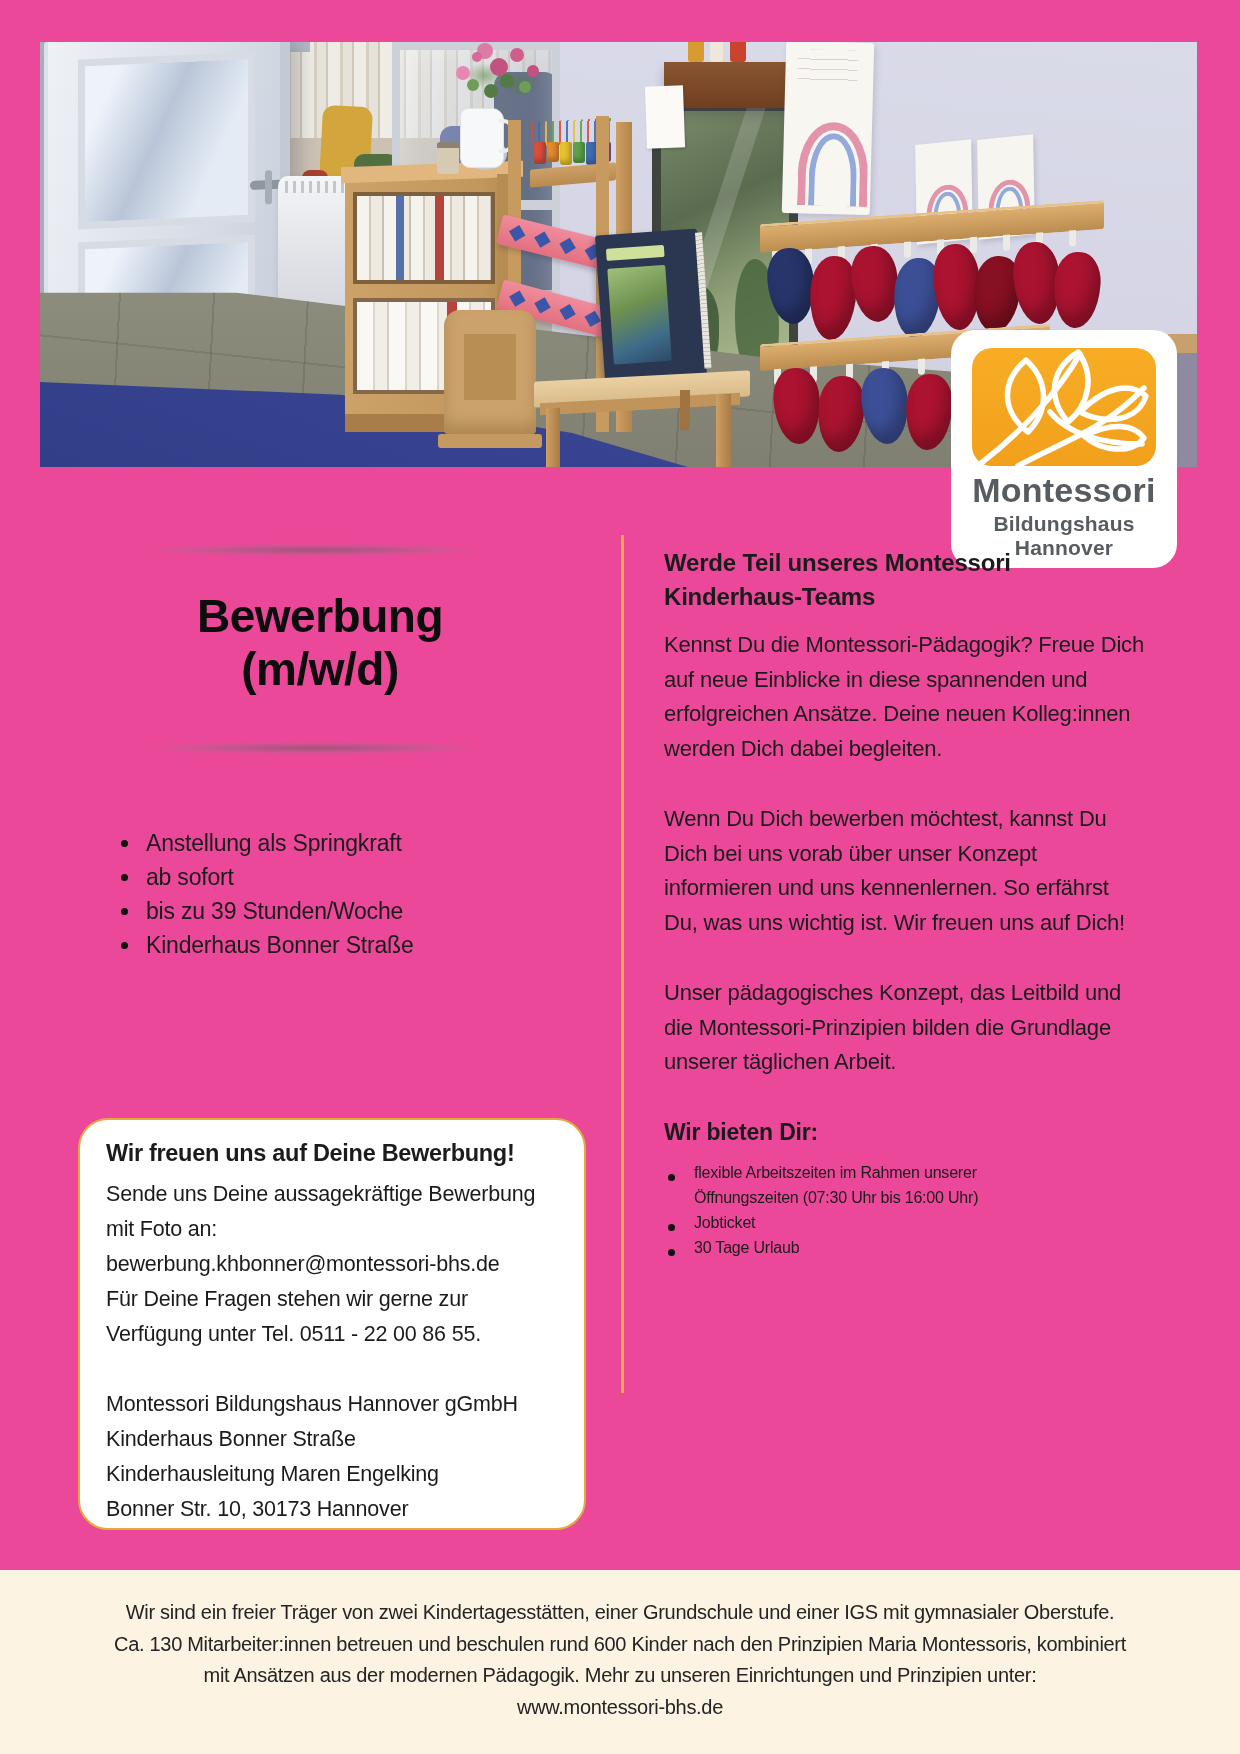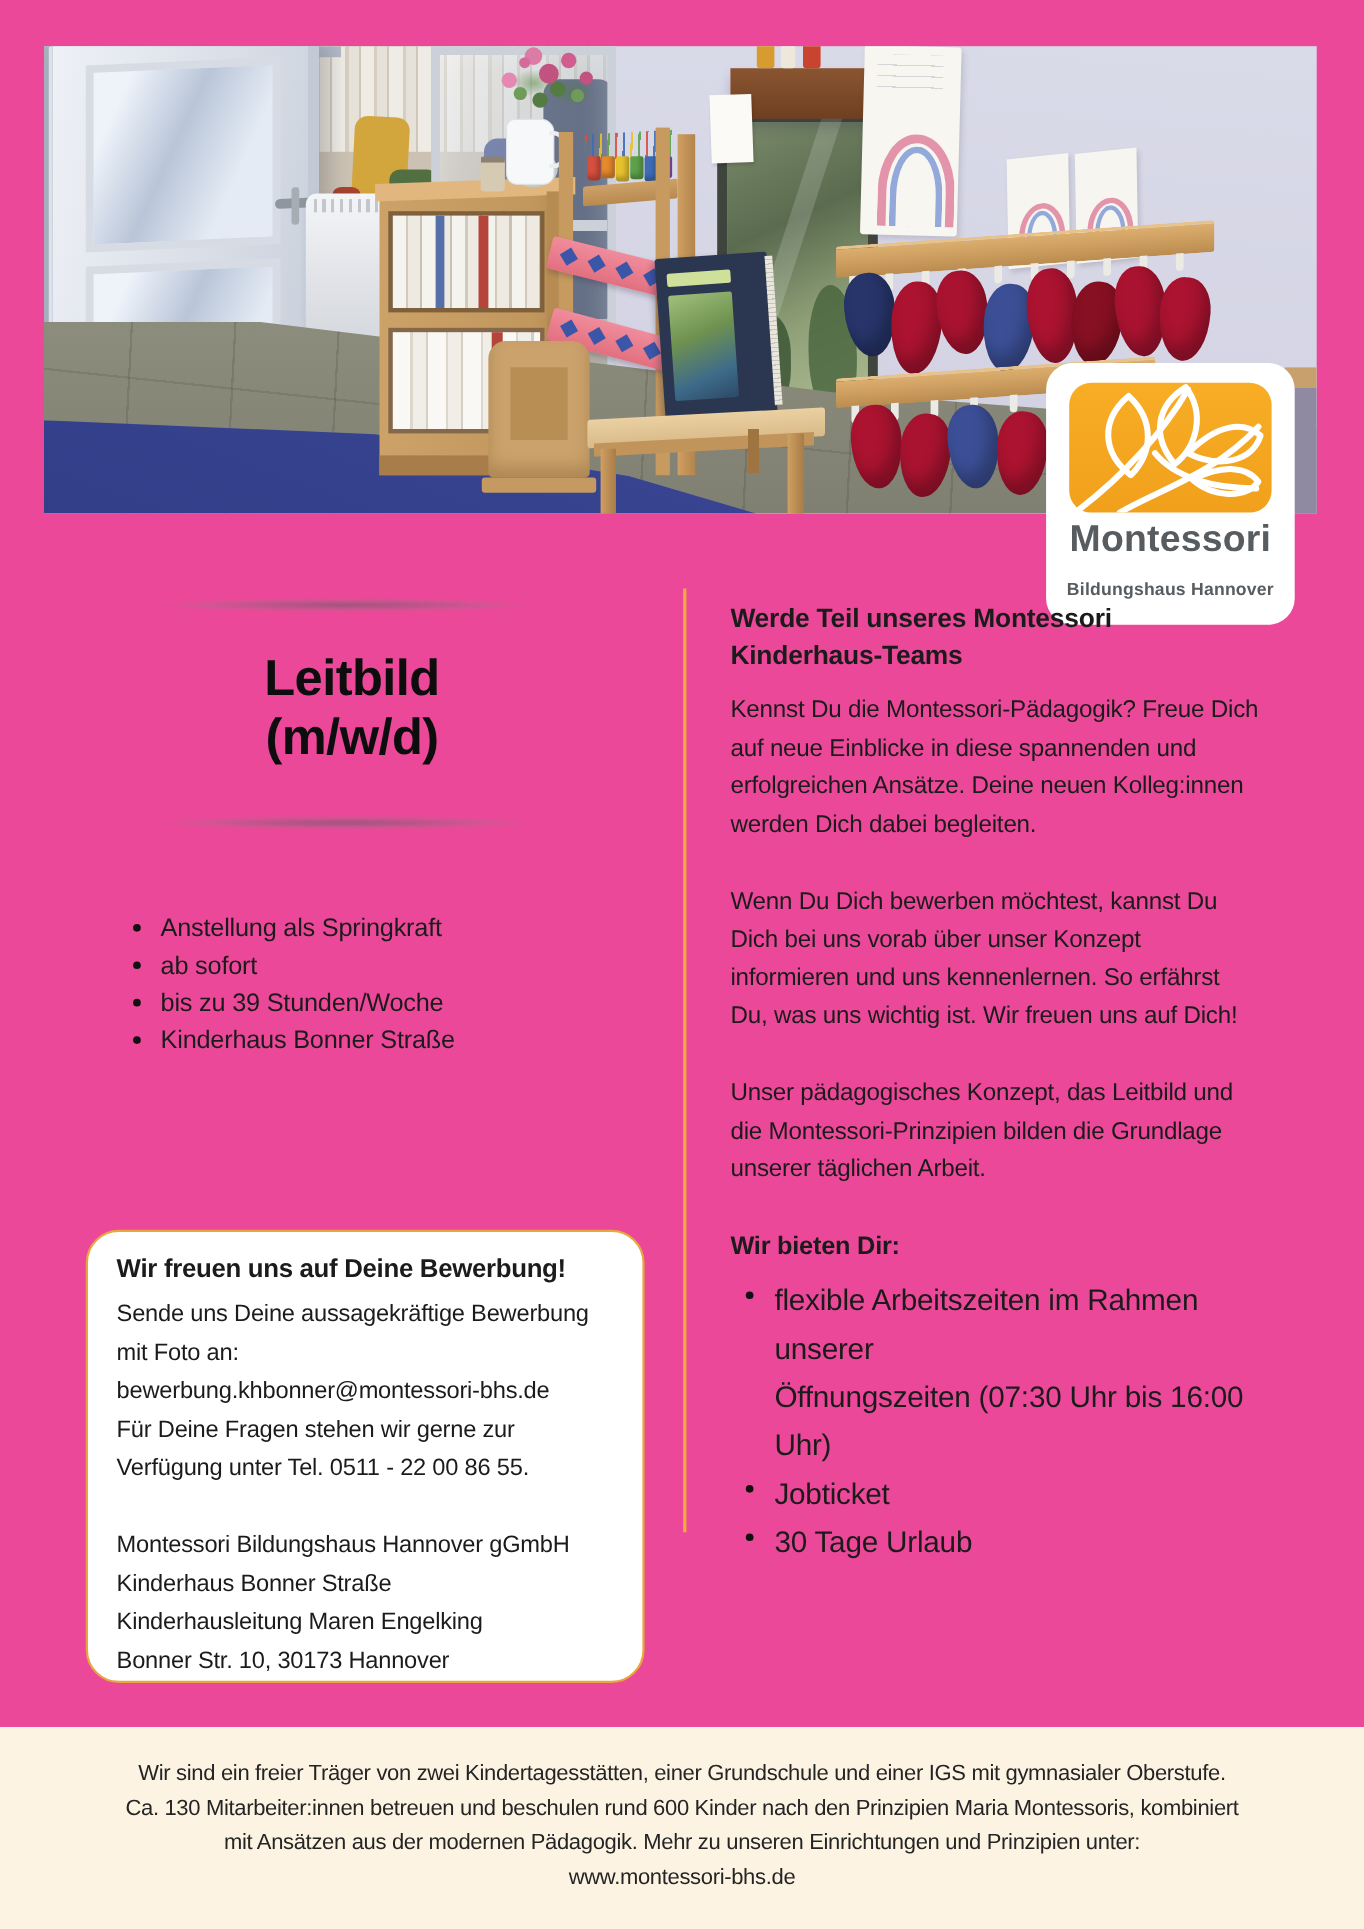--- a/index.html
+++ b/index.html
@@ -20,21 +20,21 @@
         border-radius:inherit;}
   .arch.small{width:32px;height:44px;border-width:5px;}
   .arch.small::after{border-width:4px;inset:2px 2px 0 2px;}
 
   
   .logo-card{position:absolute;left:951px;top:330px;width:226px;height:238px;background:#ffffff;
              border-radius:24px;text-align:center;}
   .logo-tile{position:relative;width:184px;height:118px;margin:18px auto 0;border-radius:20px;
              background:linear-gradient(180deg,#f8ad25,#f1a01b);}
   .brand{font-size:34px;font-weight:700;color:#575c60;letter-spacing:.2px;margin-top:5px;}
-  .brand-sub{font-size:16px;font-weight:700;color:#575c60;letter-spacing:.2px;margin-top:18px;}
+  .brand-sub{font-size:21px;font-weight:700;color:#575c60;letter-spacing:.2px;margin-top:2px;}
 
   
   .shadow-bar{position:absolute;left:90px;width:448px;height:16px;border-radius:50%;
       background:radial-gradient(ellipse 50% 50% at 50% 50%,rgba(95,95,100,.55),rgba(130,130,135,.22) 58%,rgba(0,0,0,0) 78%);
       filter:blur(1px);}
   .job-title{position:absolute;left:60px;top:590px;width:520px;text-align:center;
              font-size:46px;line-height:53px;font-weight:700;letter-spacing:-.5px;color:#0d0d0d;
              white-space:pre-line;}
   ul.facts{position:absolute;left:118px;top:826px;width:450px;margin:0;padding:0;list-style:none;
            font-size:23px;line-height:34px;letter-spacing:-.2px;}
@@ -46,21 +46,21 @@
   .app-box h3{margin:0 0 10px;font-size:23.5px;letter-spacing:-.3px;}
   .box-text{font-size:21.5px;line-height:35px;letter-spacing:-.2px;white-space:pre-line;}
   .box-address{margin-top:35px;}
 
   
   .v-divider{position:absolute;left:621px;top:535px;width:2.5px;height:858px;background:#f2aa3e;}
   .right-col{position:absolute;left:664px;top:546px;width:510px;}
   .right-col h2{margin:0 0 14px;font-size:24px;line-height:34px;letter-spacing:-.2px;white-space:pre-line;}
   .right-col p{margin:0 0 36px;font-size:22px;line-height:34.5px;letter-spacing:-.2px;white-space:pre-line;}
   .right-col h3{margin:7px 0 12px;font-size:23px;line-height:32px;letter-spacing:-.2px;}
-  ul.offer{margin:10px;padding:0;list-style:none;font-size:27px;line-height:44px;letter-spacing:-.2px;}
+  ul.offer{margin:0;padding:0;list-style:none;font-size:16px;line-height:25px;letter-spacing:-.2px;}
   ul.offer li{position:relative;padding-left:30px;white-space:pre-line;}
   ul.offer li::before{content:"";position:absolute;left:4px;top:14px;width:7px;height:7px;border-radius:50%;background:#111;}
 
   
   .footer{position:absolute;left:0;top:1570px;width:1240px;height:220px;background:#fcf3e3;
           text-align:center;box-sizing:border-box;padding-top:27px;}
   .footer-text{font-size:20px;line-height:31.5px;letter-spacing:-.3px;color:#242424;white-space:pre-line;}
   .footer-link{font-size:20px;line-height:31.5px;letter-spacing:-.3px;color:#242424;display:inline-block;}
 </style>
 </head>
@@ -254,21 +254,21 @@
         <path d="M96,74 C74,48 80,20 106,4 C124,28 116,58 96,74 Z"></path>
         <path d="M108,64 C134,38 158,34 174,48 C166,72 136,78 108,64 Z"></path>
         <path d="M112,88 C140,74 162,76 172,90 C160,106 130,104 112,88 Z"></path>
       </svg>
     </div>
     <div class="brand">Montessori</div>
     <div class="brand-sub">Bildungshaus Hannover</div>
   </div>
 
   <div class="shadow-bar" style="top:542px;"></div>
-  <div class="job-title">Leitbild
+  <div class="job-title">Bewerbung
 (m/w/d)</div>
   <div class="shadow-bar" style="top:740px;"></div>
 
   <ul class="facts">
     <li>Anstellung als Springkraft</li>
     <li>ab sofort</li>
     <li>bis zu 39 Stunden/Woche</li>
     <li>Kinderhaus Bonner Straße</li>
   </ul>
 

